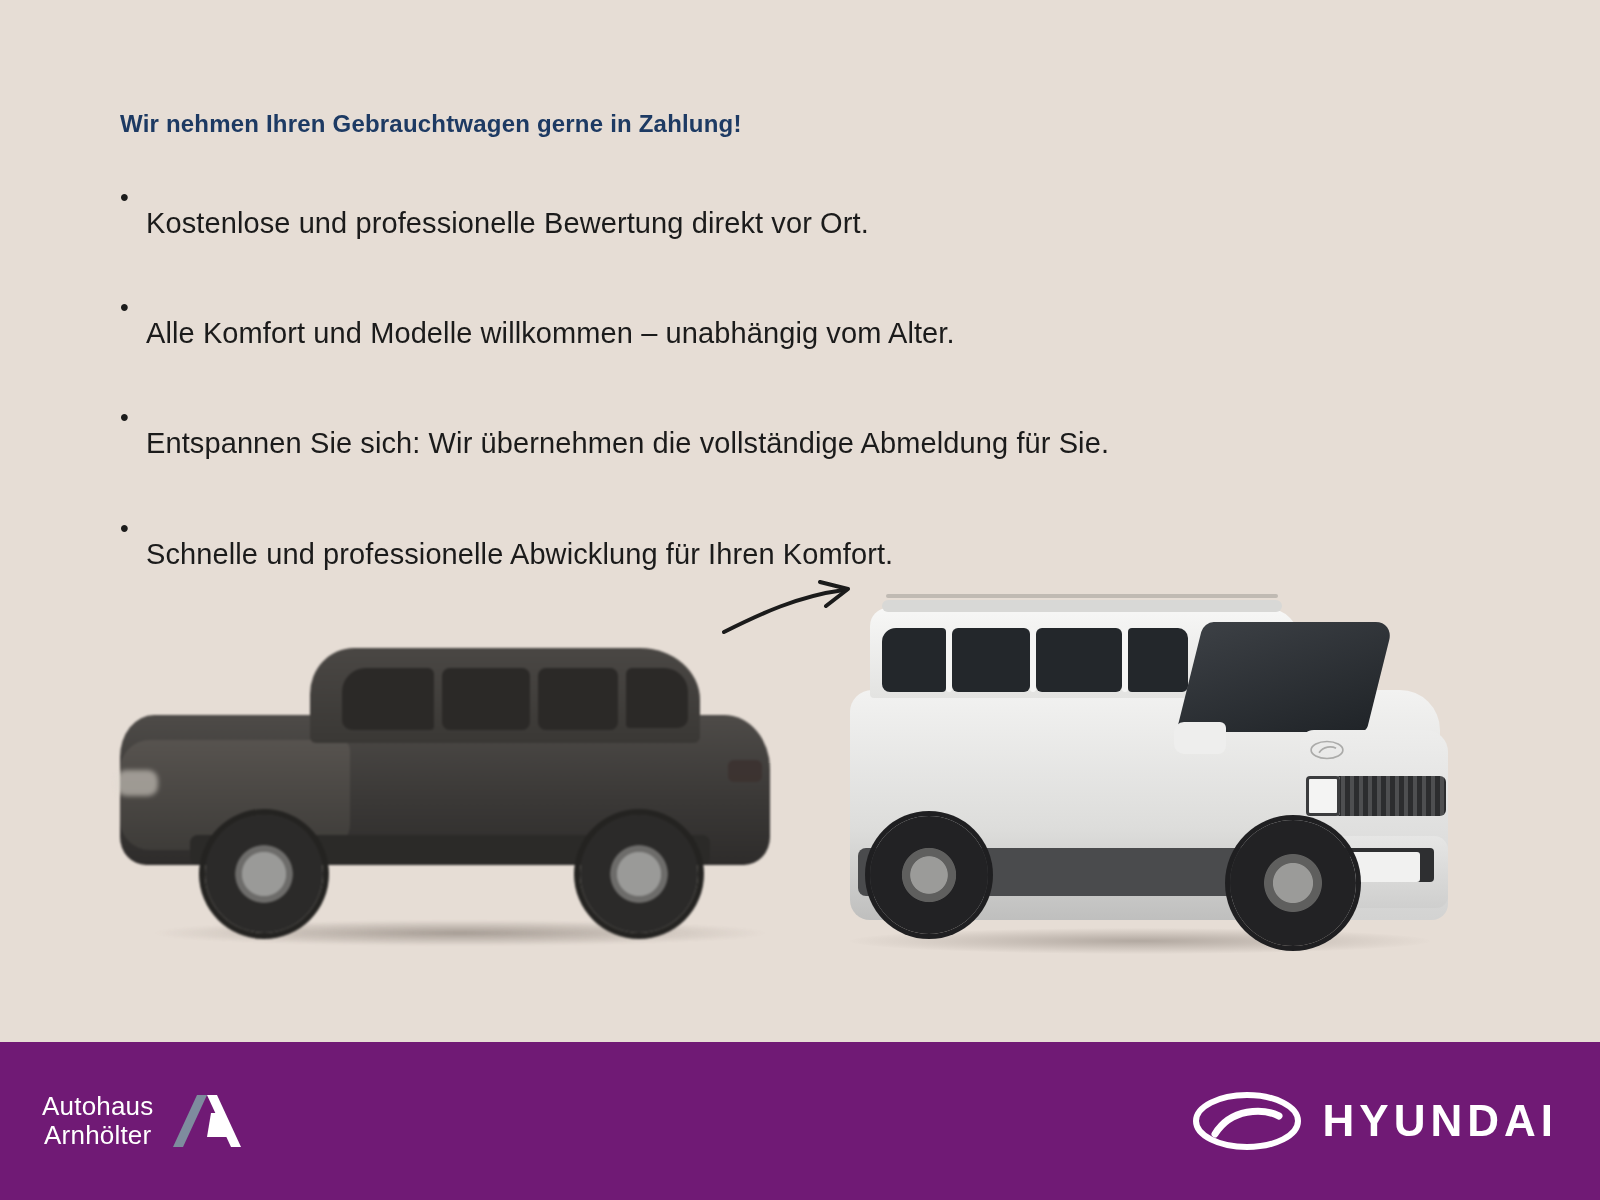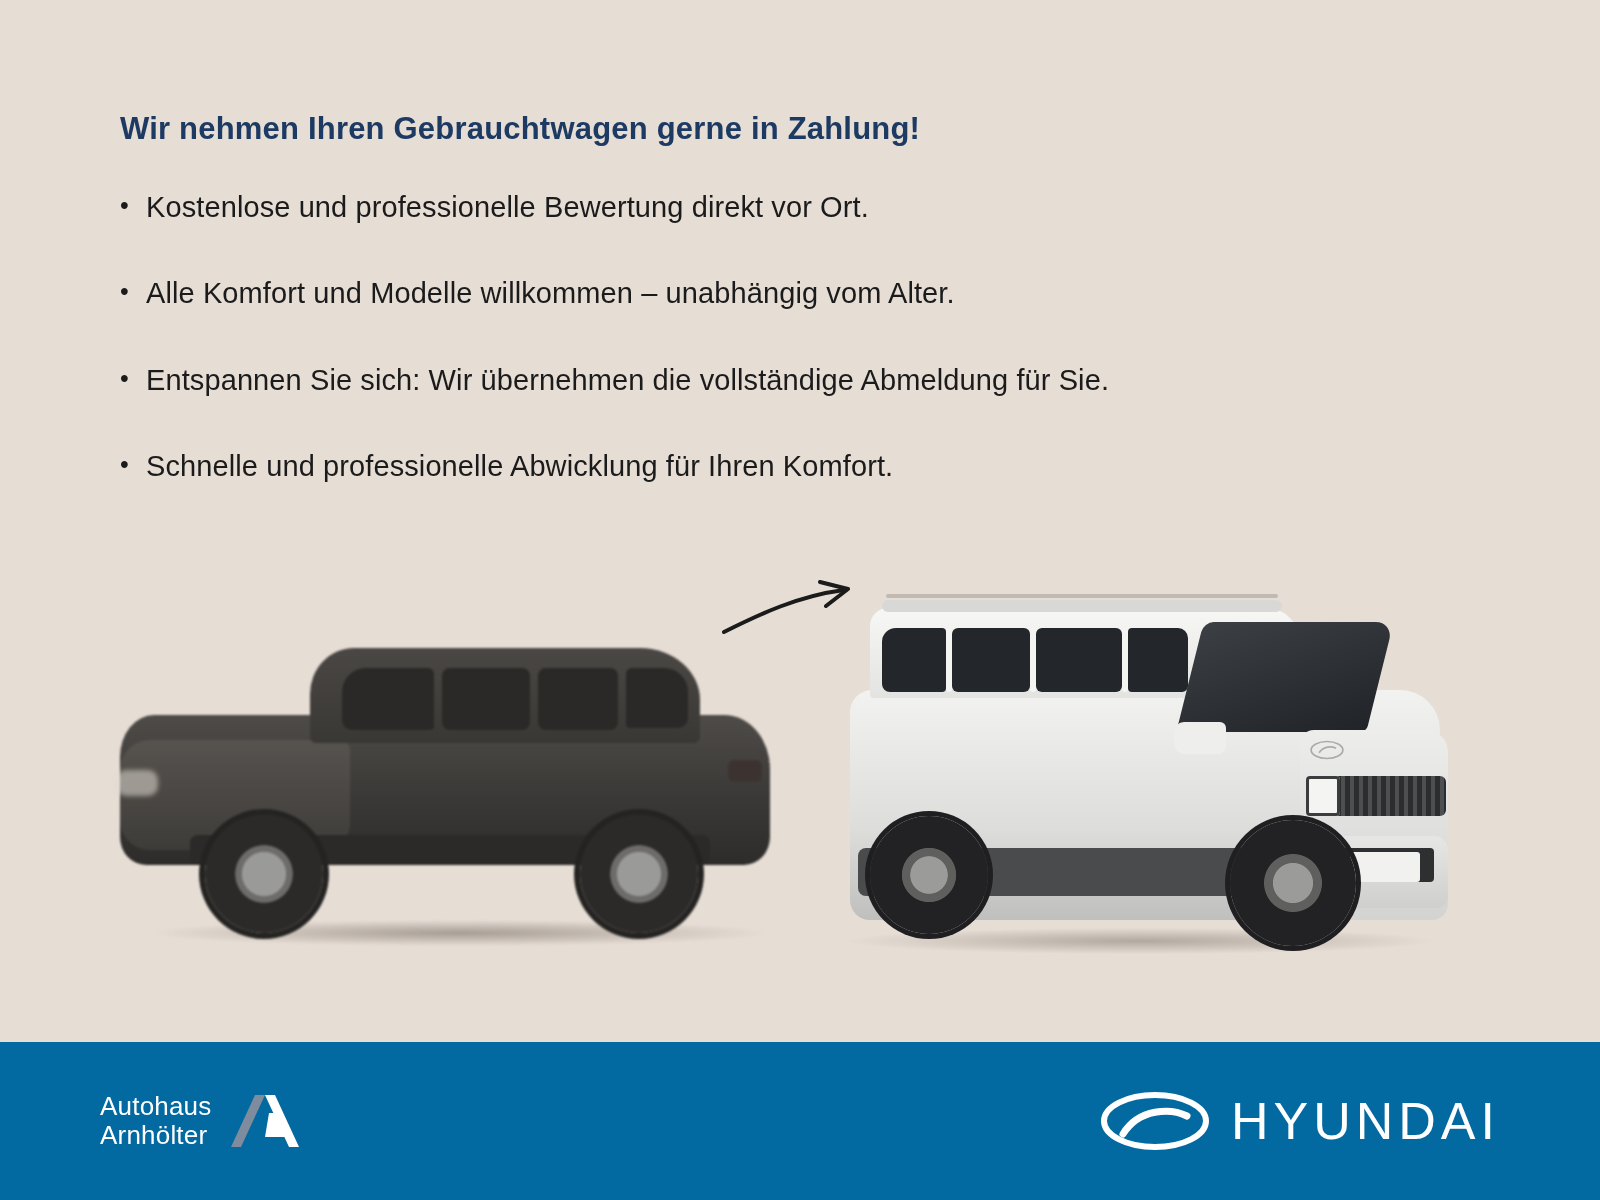--- a/index.html
+++ b/index.html
@@ -23,21 +23,21 @@
   }
 
   
   .content {
     position: absolute;
     left: 120px;
     top: 110px;
     width: 1340px;
   }
   .headline {
-    font-size: 31px;
+    font-size: 24px;
     font-weight: bold;
     color: #1d3a63;
     letter-spacing: 0.2px;
     margin: 0 0 42px 0;
     line-height: 1.2;
   }
   .bullets {
     list-style: none;
     margin: 0;
     padding: 0;
@@ -53,20 +53,21 @@
   }
   .bullet .dot {
     flex: 0 0 auto;
     width: 26px;
     font-size: 25px;
     line-height: 1.3;
     color: #1b1b1b;
   }
   .bullet .btext {
     flex: 1 1 auto;
+    margin-top: 24px;
   }
 
   
   .cars {
     position: absolute;
     left: 0;
     top: 560px;
     width: 1600px;
     height: 460px;
   }
@@ -333,26 +334,27 @@
     opacity: 0.65;
   }
 
   
   .footer {
     position: absolute;
     left: 0;
     bottom: 0;
     width: 1600px;
     height: 158px;
-    background: #0369a1;
+    background: #701a75;
     display: flex;
     align-items: center;
     justify-content: space-between;
     box-sizing: border-box;
-    padding: 0 100px;
+    padding: 0 42px;
+    text-align: center;
   }
   .dealer-logo {
     display: flex;
     align-items: center;
     gap: 14px;
   }
   .dealer-name {
     color: #ffffff;
     font-size: 26px;
     line-height: 1.12;
@@ -366,22 +368,22 @@
     display: flex;
     align-items: center;
     gap: 22px;
   }
   .hy-oval {
     width: 108px;
     height: 58px;
   }
   .hy-word {
     color: #ffffff;
-    font-size: 52px;
-    font-weight: normal;
+    font-size: 44px;
+    font-weight: bold;
     letter-spacing: 5px;
   }
 </style>
 </head>
 <body>
 
 <div class="poster">
 
   <div class="content">
     <h1 class="headline">Wir nehmen Ihren Gebrauchtwagen gerne in Zahlung!</h1>

